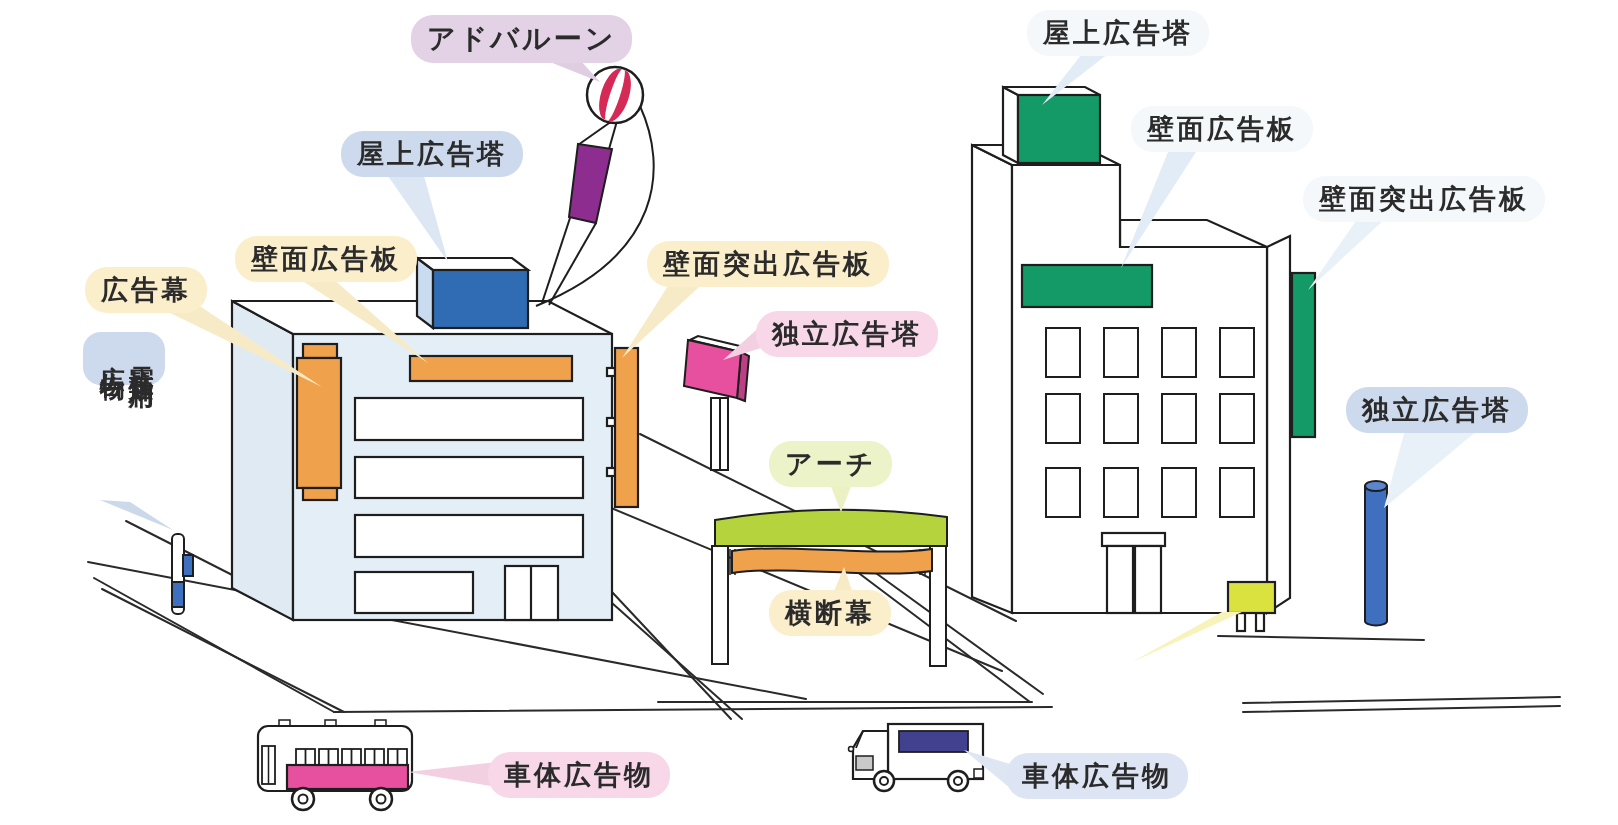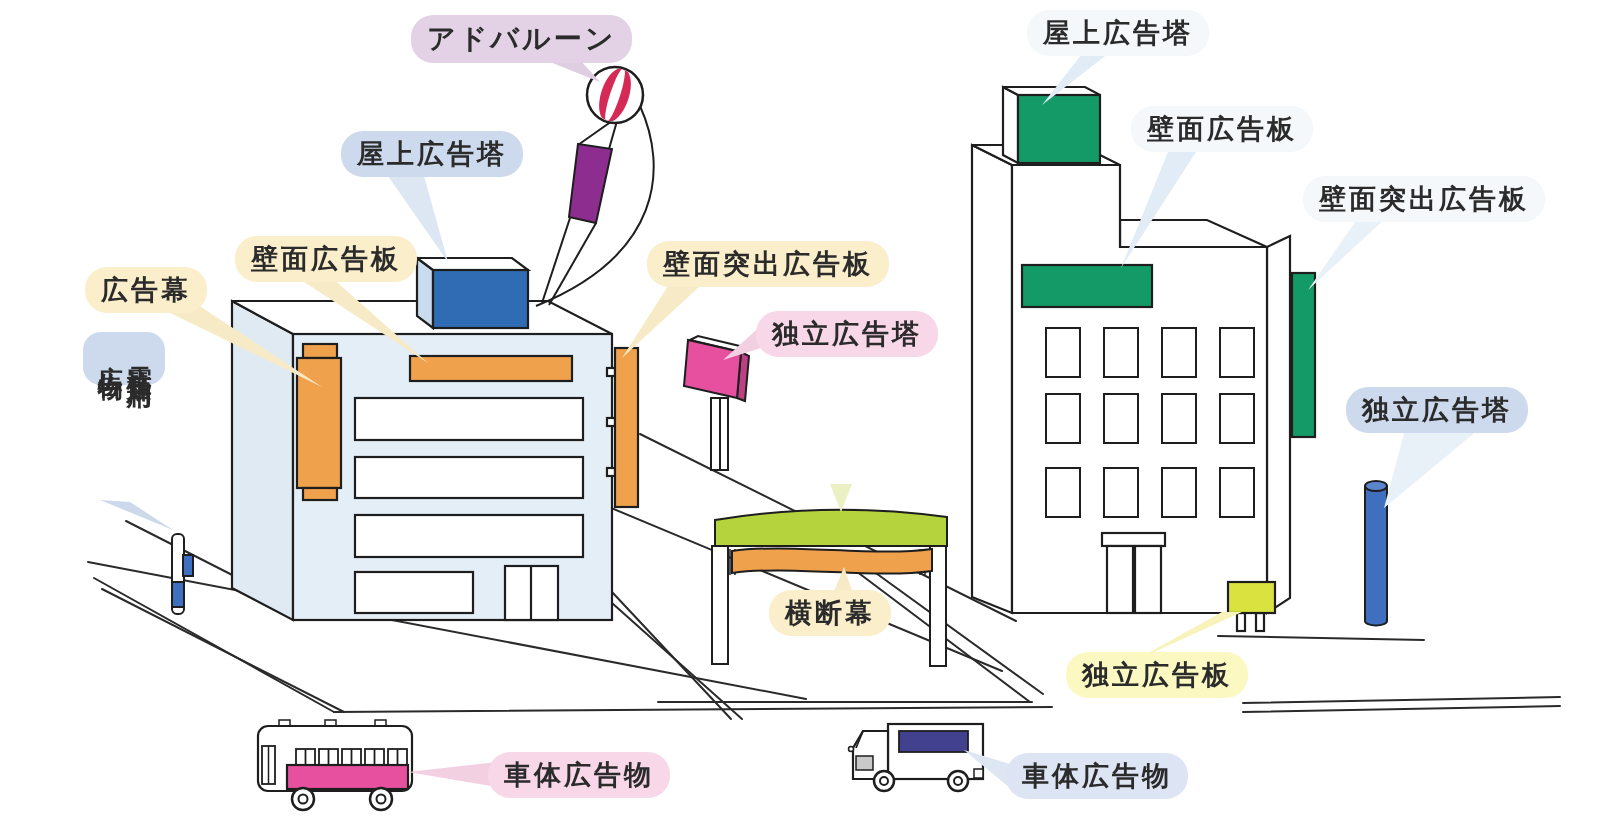--- a/index.html
+++ b/index.html
@@ -1,21 +1,21 @@
 <!DOCTYPE html>
 <html><head>
 <meta charset="utf-8">
 <style>
   html,body{margin:0;padding:0;background:#ffffff;}
   #canvas{position:relative;width:1618px;height:825px;background:#ffffff;overflow:hidden;
           font-family:"DejaVu Sans",sans-serif;}
   #scene{position:absolute;left:0;top:0;}
   .bubble{position:absolute;display:flex;align-items:center;justify-content:center;
           padding:5px 16px;border-radius:22px;font-size:27px;font-weight:600;
-          color:#2b2b2b;letter-spacing:3px;white-space:nowrap;z-index:5;}
+          color:#2b2b2b;letter-spacing:3px;white-space:nowrap;z-index:5;font-family:Liberation Mono, monospace;}
   .bubble-lg{font-size:28px;}
   .bubble-cream{background:#fbeecb;}
   .bubble-blue{background:#cdd9ec;}
   .bubble-pink{background:#f8d7e8;}
   .bubble-lavender{background:#e3d2e6;}
   .bubble-lime{background:#edf3c8;}
   .bubble-yellow{background:#fbf8c2;}
   .bubble-white{background:#f4f8fb;}
   .bubble-bluelight{background:#dde4f3;}
   .bubble-vertical{writing-mode:vertical-rl;display:block;padding:14px 12px;
@@ -239,38 +239,38 @@
 <div class="bubble bubble-blue bubble-vertical" style="left:83px;top:332px;">
       <span>電柱類利用</span>
       <span>広告物</span>
     </div>
 <div class="bubble bubble-cream" style="left:647px;top:241px;">
       <span>壁面突出広告板</span>
     </div>
 <div class="bubble bubble-pink" style="left:756px;top:311px;">
       <span>独立広告塔</span>
     </div>
+<div class="bubble bubble-lime" style="left:769px;top:441px;">
+      <span>アーチ</span>
+    </div>
 <div class="bubble bubble-cream" style="left:769px;top:590px;">
       <span>横断幕</span>
     </div>
 <div class="bubble bubble-pink" style="left:488px;top:752px;">
       <span>車体広告物</span>
     </div>
 <div class="bubble bubble-white" style="left:1027px;top:10px;">
       <span>屋上広告塔</span>
     </div>
 <div class="bubble bubble-white" style="left:1131px;top:106px;">
       <span>壁面広告板</span>
     </div>
 <div class="bubble bubble-white" style="left:1303px;top:176px;">
       <span>壁面突出広告板</span>
     </div>
 <div class="bubble bubble-blue" style="left:1346px;top:387px;">
       <span>独立広告塔</span>
     </div>
-<div class="bubble bubble-yellow" style="left:1066px;top:652px;">
-      <span>独立広告板</span>
-    </div>
 <div class="bubble bubble-bluelight" style="left:1006px;top:753px;">
       <span>車体広告物</span>
     </div>
 
 </div>
 
 </body></html>

